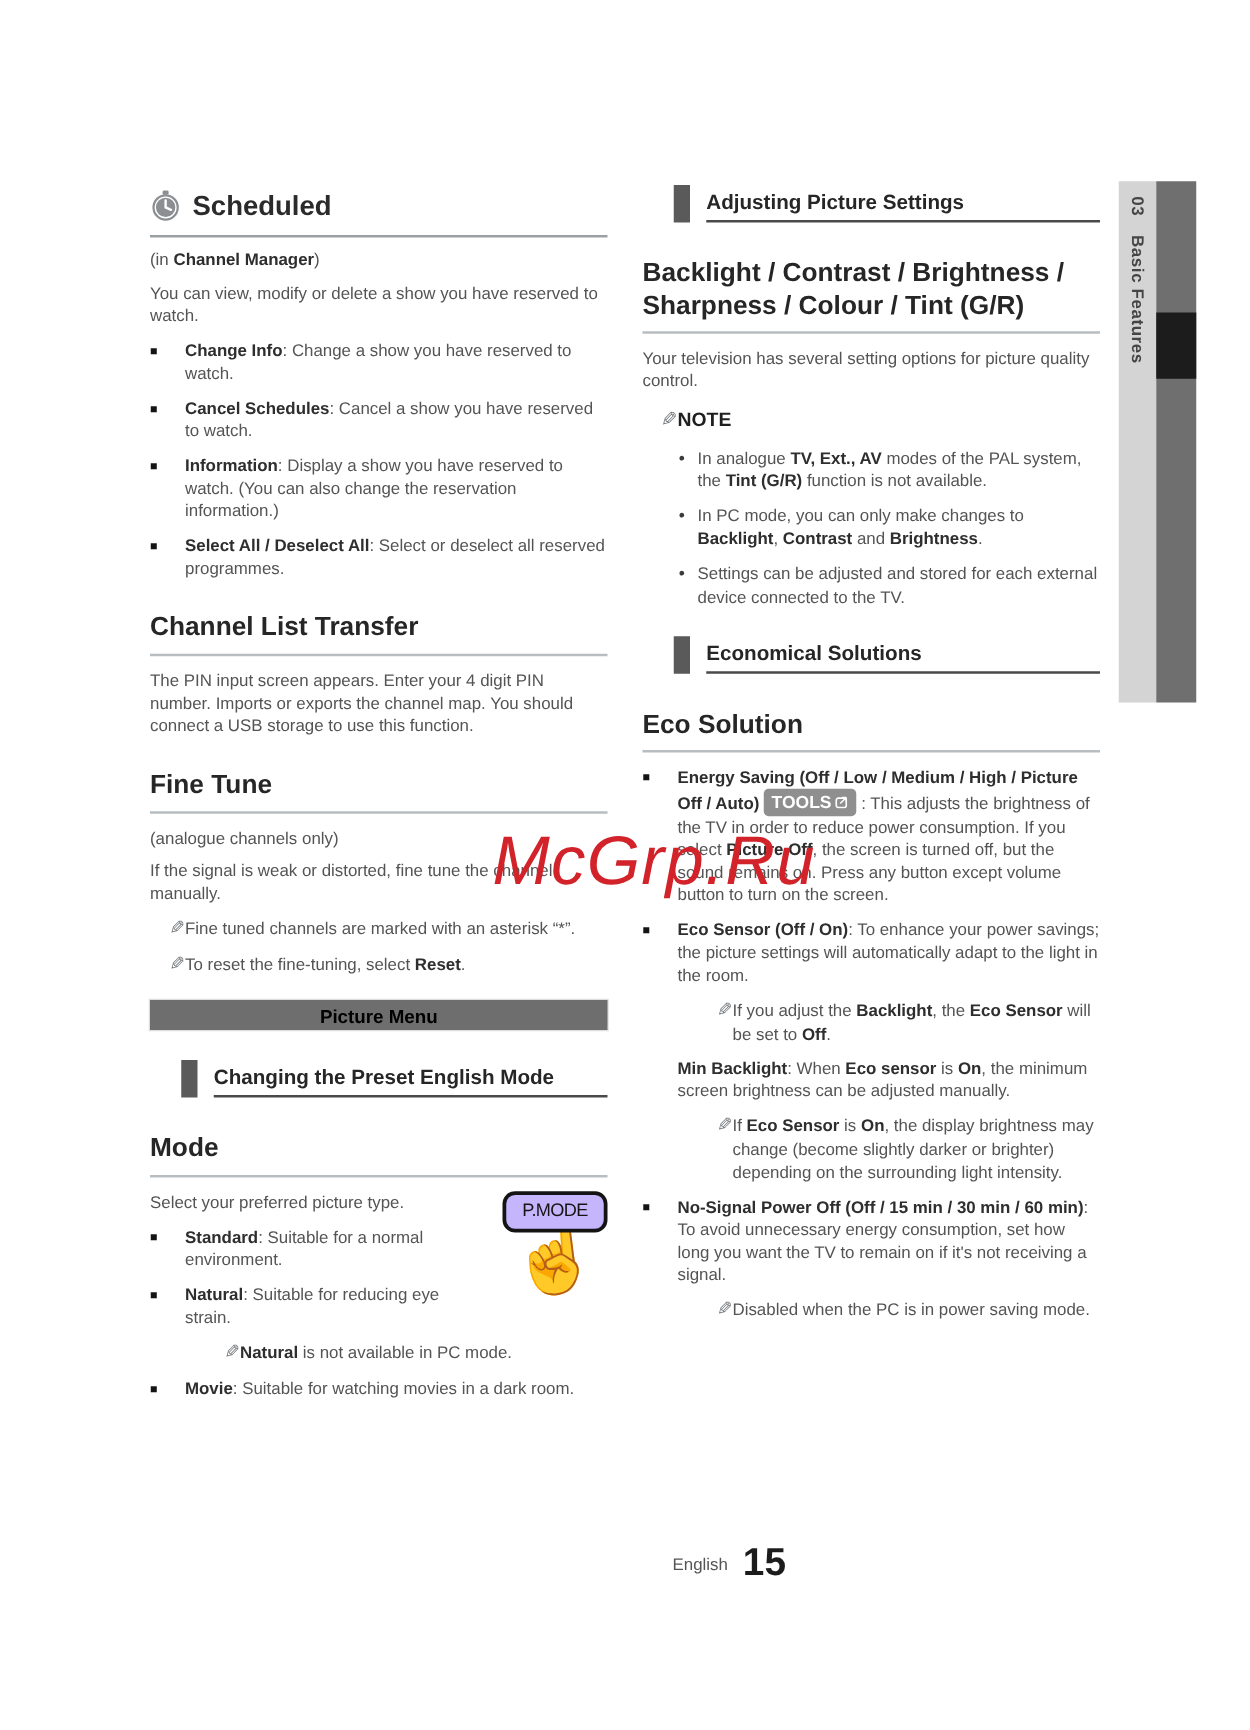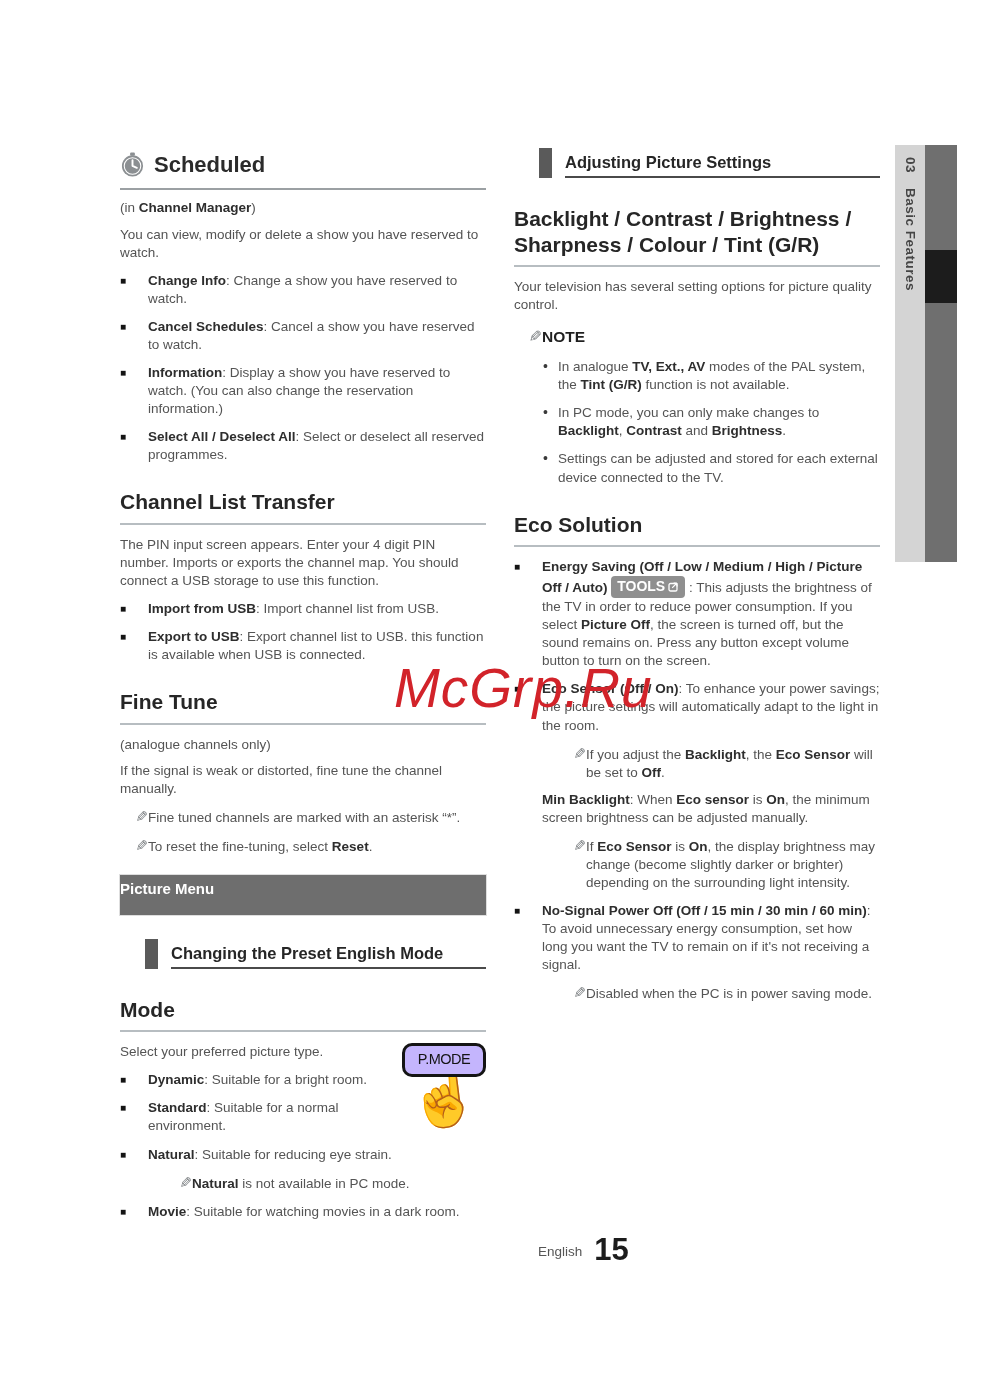--- a/index.html
+++ b/index.html
@@ -44,22 +44,22 @@
 
   
   .note { padding-left:28px; margin:9px 0; }
   .note .pencil { display:inline-block; width:28px; margin-left:-28px; color:#767a7d;
     font-size:15px; transform:scaleX(-1); }
   .note-heading { padding-left:28px; margin:12px 0 8px; font-size:15.5px; font-weight:bold; color:#1f1f1f; }
   .note-heading .pencil { display:inline-block; width:28px; margin-left:-28px; color:#767a7d;
     font-size:16px; transform:scaleX(-1); font-weight:normal; }
 
   
-  .menu-bar { background:#6e6e6e; color:#ffffff; font-weight:bold; font-size:15px; text-align:left;
-    padding:4px 0 16px; margin:18px 0 24px; box-shadow:0 0 0 1px #dedede; }
+  .menu-bar { background:#6e6e6e; color:#000000; font-weight:bold; font-size:15px; text-align:center;
+    padding:4px 0 0; margin:18px 0 24px; box-shadow:0 0 0 1px #dedede; }
 
   
   .keybutton { float:right; width:84px; margin:0 0 4px 14px; text-align:center; }
   .keybutton .btn { display:block; border:3px solid #141414; border-radius:10px; padding:4px 1px;
     font-weight:normal; font-size:14.5px; color:#141414; letter-spacing:-0.5px; background:#c4b5fd; position:relative; z-index:2; }
   .keybutton .hand { font-size:58px; line-height:0.95; color:#3c3c3c; margin-top:-8px;
     transform:rotate(-6deg); position:relative; z-index:1; }
 
   
   .tools-badge { display:inline-block; background:#8f8f8f; color:#fff; font-weight:bold;
@@ -101,61 +101,60 @@
       <div class="para"><span>(in </span><b>Channel Manager</b><span>)</span></div>
       <div class="para"><span>You can view, modify or delete a show you have reserved to watch.</span></div>
       <div>
         <div class="sq-item"><span class="marker">■</span><b>Change Info</b><span>: Change a show you have reserved to watch.</span></div>
         <div class="sq-item"><span class="marker">■</span><b>Cancel Schedules</b><span>: Cancel a show you have reserved to watch.</span></div>
         <div class="sq-item"><span class="marker">■</span><b>Information</b><span>: Display a show you have reserved to watch. (You can also change the reservation information.)</span></div>
         <div class="sq-item"><span class="marker">■</span><b>Select All / Deselect All</b><span>: Select or deselect all reserved programmes.</span></div>
       </div>
       <div class="heading">Channel List Transfer</div>
       <div class="para"><span>The PIN input screen appears. Enter your 4 digit PIN number. Imports or exports the channel map. You should connect a USB storage to use this function.</span></div>
-      <div>
-        <div class="sq-item"><span class="marker">■</span><b>Import from USB</b><span>: Import channel list from USB.</span></div>
-        <div class="sq-item"><span class="marker">■</span><b>Export to USB</b><span>: Export channel list to USB. this function is available when USB is connected.</span></div>
-      </div>
       <div class="heading">Fine Tune</div>
       <div class="para"><span>(analogue channels only)</span></div>
       <div class="para"><span>If the signal is weak or distorted, fine tune the channel manually.</span></div>
       <div class="note"><span class="pencil">✎</span><span>Fine tuned channels are marked with an asterisk “*”.</span></div>
       <div class="note"><span class="pencil">✎</span><span>To reset the fine-tuning, select </span><b>Reset</b><span>.</span></div>
       <div class="menu-bar">Picture Menu</div>
       <div class="banner">
         <div class="blk"></div>
         <div class="btitle">Changing the Preset English Mode</div>
       </div>
       <div class="heading">Mode</div>
       <div class="keybutton">
         <span class="btn">P.MODE</span>
         <div class="hand">☝</div>
       </div>
       <div class="para"><span>Select your preferred picture type.</span></div>
       <div>
-        <div class="sq-item"><span class="marker">■</span><b>Dynamic</b><span>: Suitable for a bright room.</span></div>
         <div class="sq-item"><span class="marker">■</span><b>Standard</b><span>: Suitable for a normal environment.</span></div>
         <div class="sq-item"><span class="marker">■</span><b>Natural</b><span>: Suitable for reducing eye strain.</span><div class="item-children">
             <div class="note"><span class="pencil">✎</span><b>Natural</b><span> is not available in PC mode.</span></div>
           </div></div>
         <div class="sq-item"><span class="marker">■</span><b>Movie</b><span>: Suitable for watching movies in a dark room.</span></div>
       </div>
     </div>
   <div class="col col-right" id="col-right">
       <div class="banner">
         <div class="blk"></div>
         <div class="btitle">Adjusting Picture Settings</div>
       </div>
       <div class="heading">Backlight / Contrast / Brightness / Sharpness / Colour / Tint (G/R)</div>
       <div class="para"><span>Your television has several setting options for picture quality control.</span></div>
       <div class="note-heading"><span class="pencil">✎</span><span>NOTE</span></div>
       <div>
         <div class="dot-item"><span class="marker">•</span><span>In analogue </span><b>TV, Ext., AV</b><span> modes of the PAL system, the </span><b>Tint (G/R)</b><span> function is not available.</span></div>
         <div class="dot-item"><span class="marker">•</span><span>In PC mode, you can only make changes to </span><b>Backlight</b><span>, </span><b>Contrast</b><span> and </span><b>Brightness</b><span>.</span></div>
         <div class="dot-item"><span class="marker">•</span><span>Settings can be adjusted and stored for each external device connected to the TV.</span></div>
+      </div>
+      <div class="banner">
+        <div class="blk"></div>
+        <div class="btitle">Economical Solutions</div>
       </div>
       <div class="heading">Eco Solution</div>
       <div>
         <div class="sq-item"><span class="marker">■</span><b>Energy Saving (Off / Low / Medium / High / Picture Off / Auto) </b><span class="tools-badge"><span>TOOLS</span><svg width="11" height="11" viewBox="0 0 11 11">
               <rect x="1" y="2.5" width="8" height="7.5" rx="1.6" fill="none" stroke="#fff" stroke-width="1.3"></rect>
               <path d="M4.2 6.8 L9 2 M9 2 H5.6 M9 2 V5.4" stroke="#fff" stroke-width="1.2" fill="none"></path>
             </svg></span><span> : This adjusts the brightness of the TV in order to reduce power consumption. If you select </span><b>Picture Off</b><span>, the screen is turned off, but the sound remains on. Press any button except volume button to turn on the screen.</span></div>
         <div class="sq-item"><span class="marker">■</span><b>Eco Sensor (Off / On)</b><span>: To enhance your power savings; the picture settings will automatically adapt to the light in the room.</span><div class="item-children">
             <div class="note"><span class="pencil">✎</span><span>If you adjust the </span><b>Backlight</b><span>, the </span><b>Eco Sensor</b><span> will be set to </span><b>Off</b><span>.</span></div>
             <div class="para"><b>Min Backlight</b><span>: When </span><b>Eco sensor</b><span> is </span><b>On</b><span>, the minimum screen brightness can be adjusted manually.</span></div>

